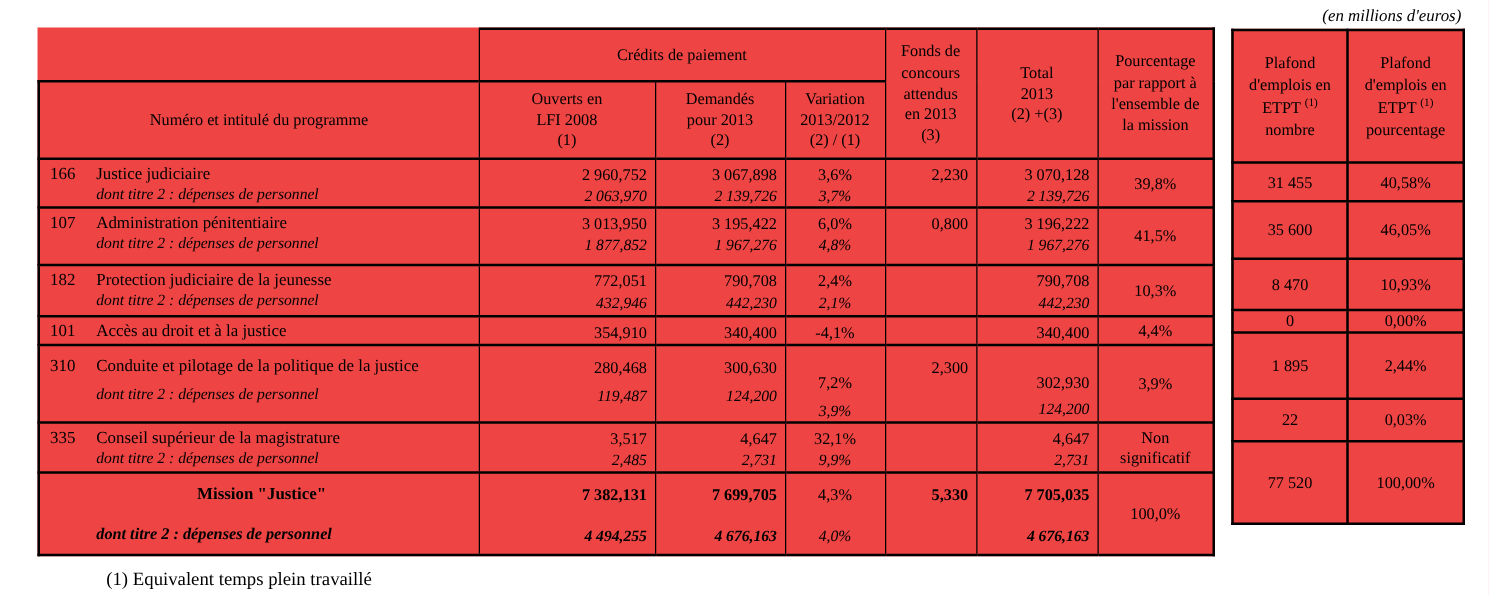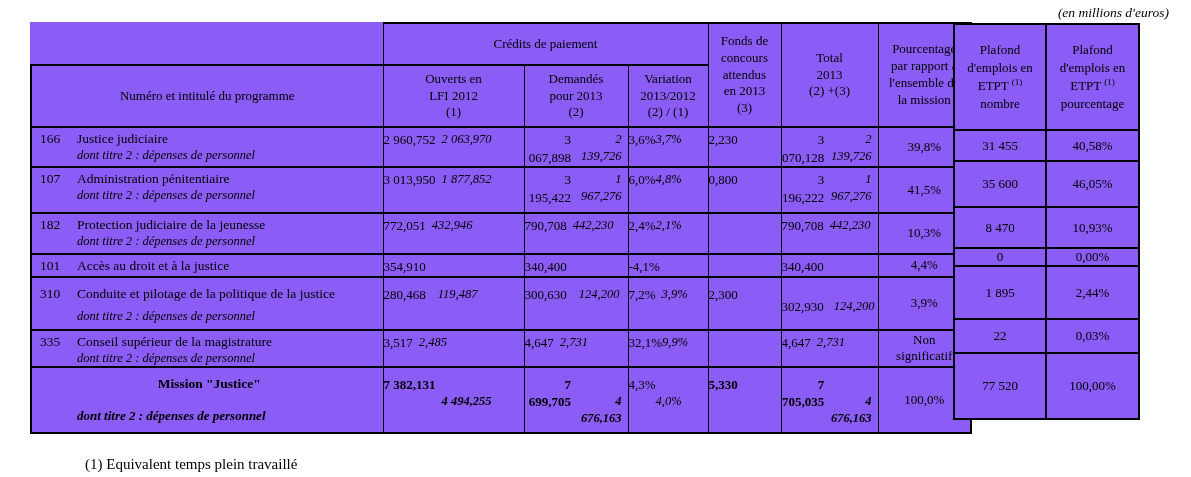--- a/index.html
+++ b/index.html
@@ -12,23 +12,23 @@
     color:#000;
   }
   .top-note {
     position:absolute; top:5px; right:22px;
     font-style:italic; font-size:13.5px;
   }
   .footnote {
     position:absolute; left:85px; top:456px;
     font-size:15px;
   }
-  table { border-collapse:collapse; table-layout:fixed; background:#8b5cf6; }
+  table { border-collapse:collapse; table-layout:fixed; background:#ef4444; }
   .main-table { position:absolute; left:30px; top:22px; width:940px; }
-  .plafond-table { position:absolute; left:953px; top:23px; width:185px; }
+  .plafond-table { position:absolute; left:985px; top:23px; width:185px; }
 
   .main-table td {
     border:2px solid #000;
     border-left-width:1px; border-right-width:1px;
     font-size:13px;
     vertical-align:top;
     overflow:hidden;
   }
   .main-table td.first { border-left-width:2px; }
   .main-table td.last  { border-right-width:2px; }
@@ -46,21 +46,21 @@
   }
   .plafond-table td.hdr { white-space:pre-line; line-height:1.35; }
   sup { font-size:9px; }
 
   
   .prog-main { display:flex; padding:3px 4px 0 8px; font-size:13.5px; }
   .prog-num  { width:37px; flex:0 0 37px; }
   .prog-dont { padding:1px 4px 0 45px; font-style:italic; font-size:12.5px; }
 
   
-  .stack { display:flex; flex-direction:row; padding-top:3px; }
+  .stack { display:flex; flex-direction:column; padding-top:3px; }
   .v-main { text-align:right; padding-right:6px; line-height:1.35; }
   .v-dont { text-align:right; padding-right:6px; line-height:1.35;
             font-style:italic; font-size:12.5px; }
   .c-var .v-main, .c-var .v-dont { text-align:center; padding-right:0; }
 
   .c-pct { vertical-align:middle !important; text-align:center;
            white-space:pre-line; line-height:1.25; }
 
   
   .mission .stack { padding-top:8px; }
@@ -108,21 +108,21 @@
 2013
 (2) +(3)</td>
       <td class="hdr last" rowspan="2">Pourcentage
 par rapport à
 l'ensemble de
 la mission</td>
     </tr>
     <tr class="hr2">
       <td class="hdr first">Numéro et intitulé du programme</td>
       <td class="hdr">Ouverts en
-LFI 2012
+LFI 2008
 (1)</td>
       <td class="hdr">Demandés
 pour 2013
 (2)</td>
       <td class="hdr">Variation
 2013/2012
 (2) / (1)</td>
     </tr>
 
     <tr class="rh0">
@@ -294,21 +294,21 @@
               <div class="v-dont">119,487</div>
             </div>
           </td>
       <td>
             <div class="stack" style="padding-top:8px;gap:6px">
               <div class="v-main">300,630</div>
               <div class="v-dont">124,200</div>
             </div>
           </td>
       <td class="c-var">
-            <div class="stack" style="padding-top:8px;gap:6px">
+            <div class="stack" style="padding-top:20px;gap:6px">
               <div class="v-main">7,2%</div>
               <div class="v-dont">3,9%</div>
             </div>
           </td>
       <td>
             <div class="stack" style="padding-top:8px">
               <div class="v-main">2,300</div>
             </div>
           </td>
       <td>

